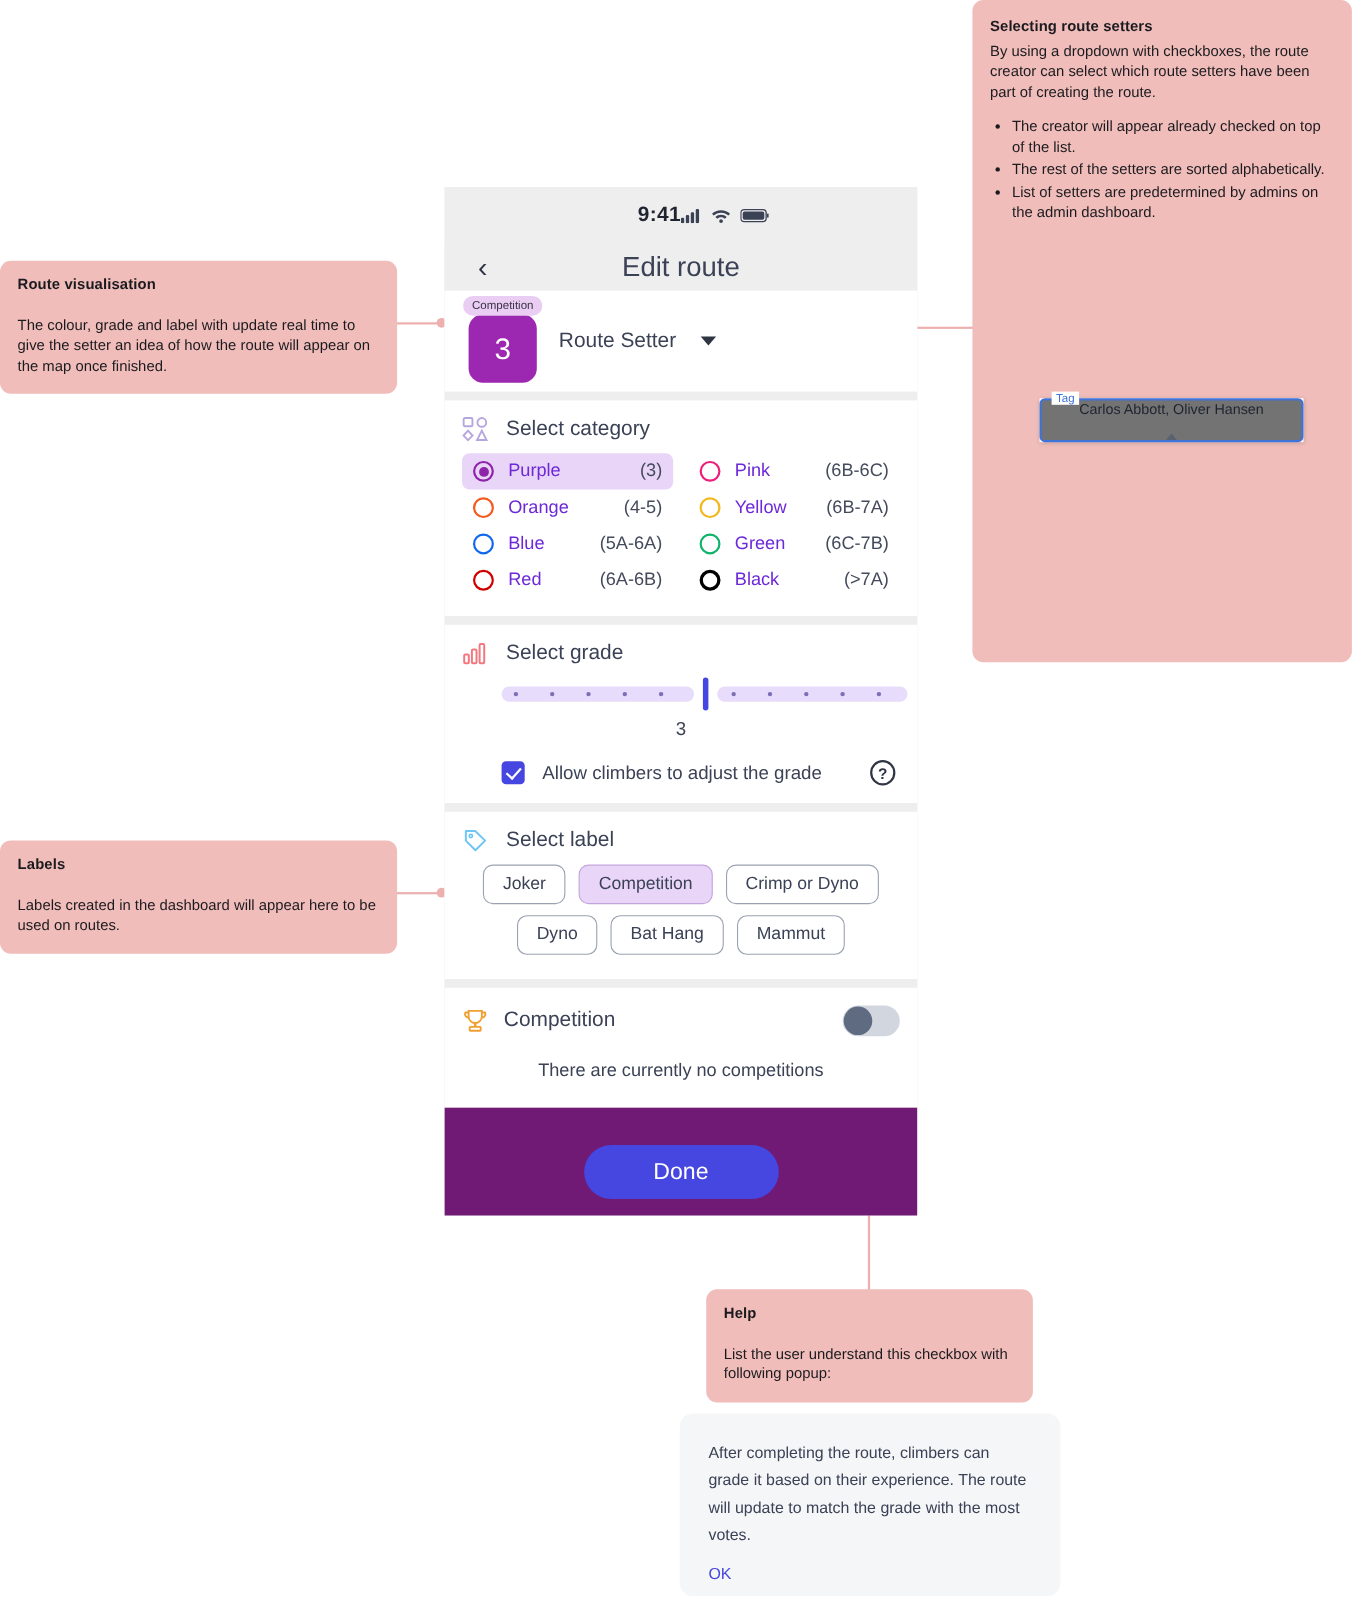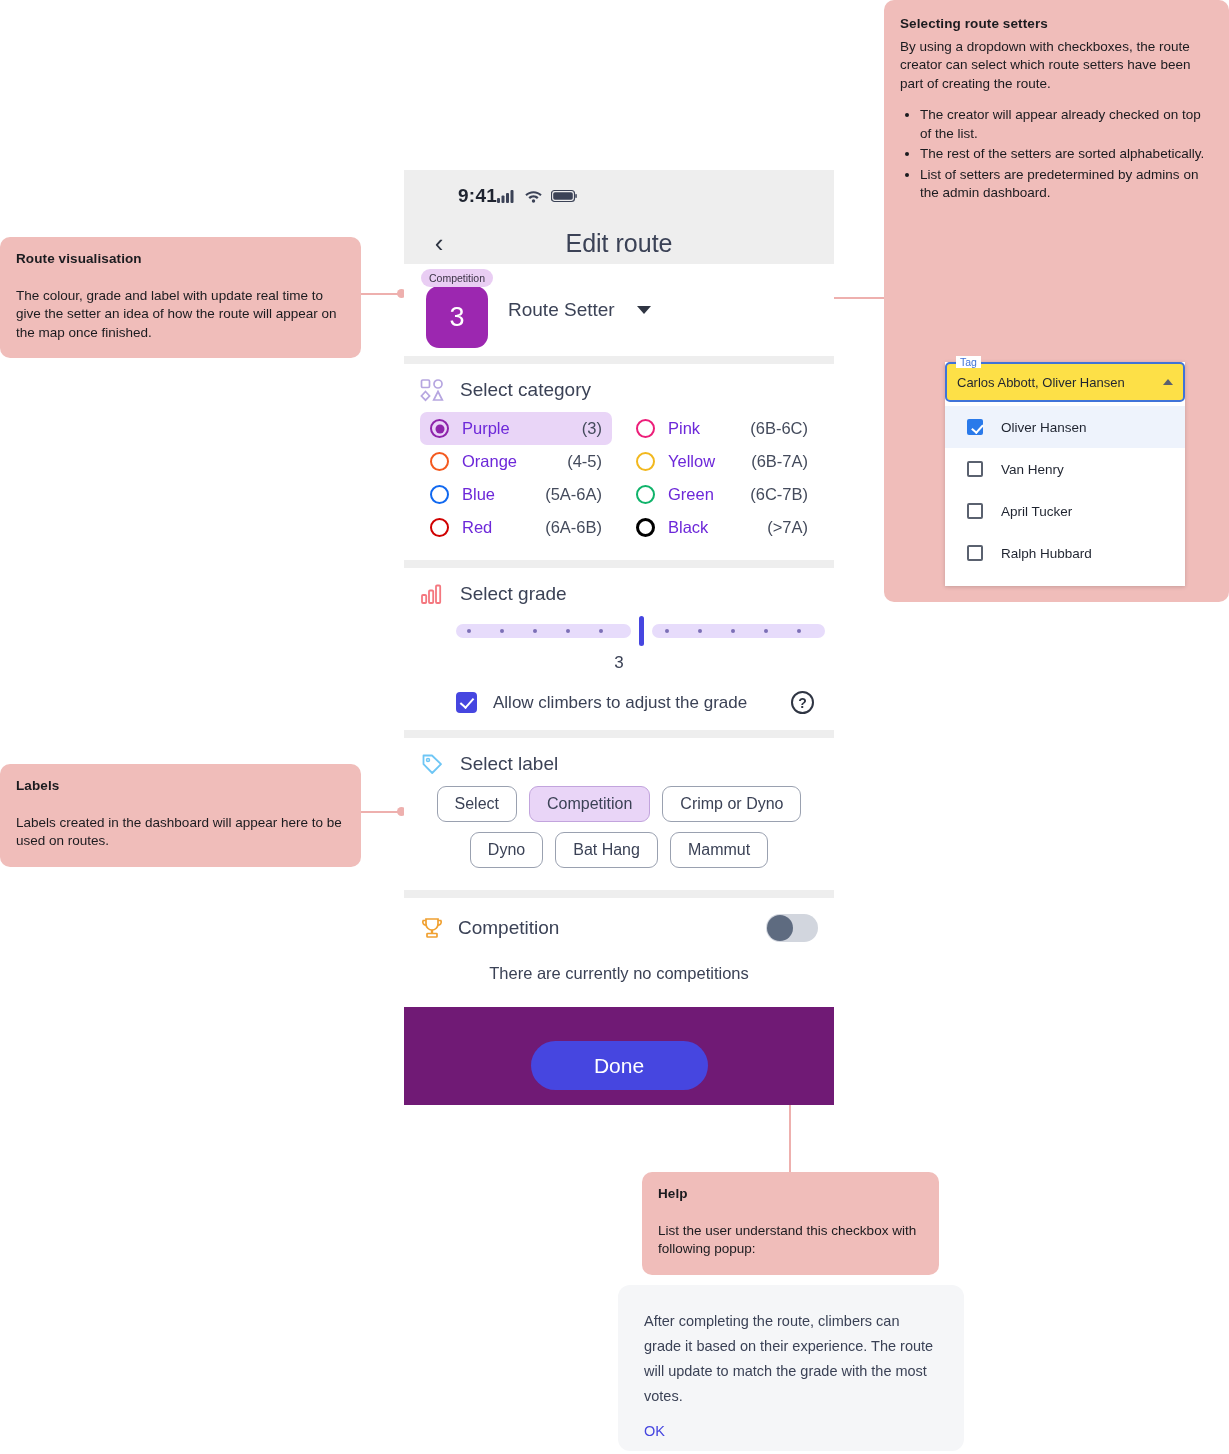--- a/index.html
+++ b/index.html
@@ -45,21 +45,21 @@
   .phone {
     position: absolute;
     left: 404px; top: 170px;
     width: 430px; height: 935px;
     background: #eeeeee;
     z-index: 8;
     overflow: hidden;
   }
   .statusbar {
     height: 52px;
-    display: flex; align-items: center; justify-content: flex-start;
+    display: flex; align-items: center; justify-content: center;
     padding: 0 13px 0 30px;
     background: #eeeeee;
     margin-left: 24px;
   }
   .status-time { font-size: 19px; font-weight: bold; color: #1f2430; letter-spacing: .3px; }
   .status-icons { display: flex; align-items: center; gap: 8px; }
 
   .navbar {
     height: 42px;
     display: flex; align-items: center;
@@ -239,21 +239,22 @@
     z-index: 12;
     box-shadow: 0 1px 4px rgba(0,0,0,.18);
   }
   .tag-field {
     position: relative;
     border: 2px solid #3f73d8;
     border-radius: 5px;
     height: 40px;
     display: flex; align-items: center;
     padding: 0 10px;
-    background: #fde047;
+    background: #737373;
+    flex-direction: column;
   }
   .tag-legend {
     position: absolute; top: -8px; left: 9px;
     background: #fff; padding: 0 4px;
     font-size: 10.5px; color: #3f73d8;
   }
   .tag-value { font-size: 13px; color: #1f2430; flex: 1; }
   .caret-up {
     width: 0; height: 0;
     border-left: 5px solid transparent;
@@ -340,38 +341,20 @@
     </ul>
   </div>
 </div>
 
 <div class="tag-dd">
   <div class="tag-field">
     <span class="tag-legend">Tag</span>
     <span class="tag-value">Carlos Abbott, Oliver Hansen</span>
     <span class="caret-up"></span>
   </div>
-  <div class="tag-list">
-    <div class="tag-opt sel">
-      <span class="cbox on"></span>
-      <span class="tag-opt-label">Oliver Hansen</span>
-    </div>
-    <div class="tag-opt">
-      <span class="cbox"></span>
-      <span class="tag-opt-label">Van Henry</span>
-    </div>
-    <div class="tag-opt">
-      <span class="cbox"></span>
-      <span class="tag-opt-label">April Tucker</span>
-    </div>
-    <div class="tag-opt">
-      <span class="cbox"></span>
-      <span class="tag-opt-label">Ralph Hubbard</span>
-    </div>
-  </div>
 </div>
 
 <div class="phone">
 
   <div class="statusbar">
     <span class="status-time">9:41</span>
     <span class="status-icons">
       <svg width="19" height="14" viewBox="0 0 19 14">
         <rect x="0" y="9" width="3" height="5" rx="1" fill="#3b4256"></rect>
         <rect x="4.5" y="6.5" width="3" height="7.5" rx="1" fill="#3b4256"></rect>
@@ -501,21 +484,21 @@
 
   <div class="card" style="padding-bottom:22px;">
     <div class="sec-head">
       <svg width="24" height="24" viewBox="0 0 24 24">
         <path d="M3.5 3.5 L12 3.5 L21 12.2 L12.2 21 L3.5 12.2 Z" fill="none" stroke="#6ec6f5" stroke-width="1.8" stroke-linejoin="round"></path>
         <circle cx="8" cy="8" r="1.5" fill="none" stroke="#6ec6f5" stroke-width="1.5"></circle>
       </svg>
       <span class="sec-title">Select label</span>
     </div>
     <div class="chips-row">
-      <span class="chip">Select</span>
+      <span class="chip">Joker</span>
       <span class="chip active">Competition</span>
       <span class="chip">Crimp or Dyno</span>
     </div>
     <div class="chips-row">
       <span class="chip">Dyno</span>
       <span class="chip">Bat Hang</span>
       <span class="chip">Mammut</span>
     </div>
   </div>
 

